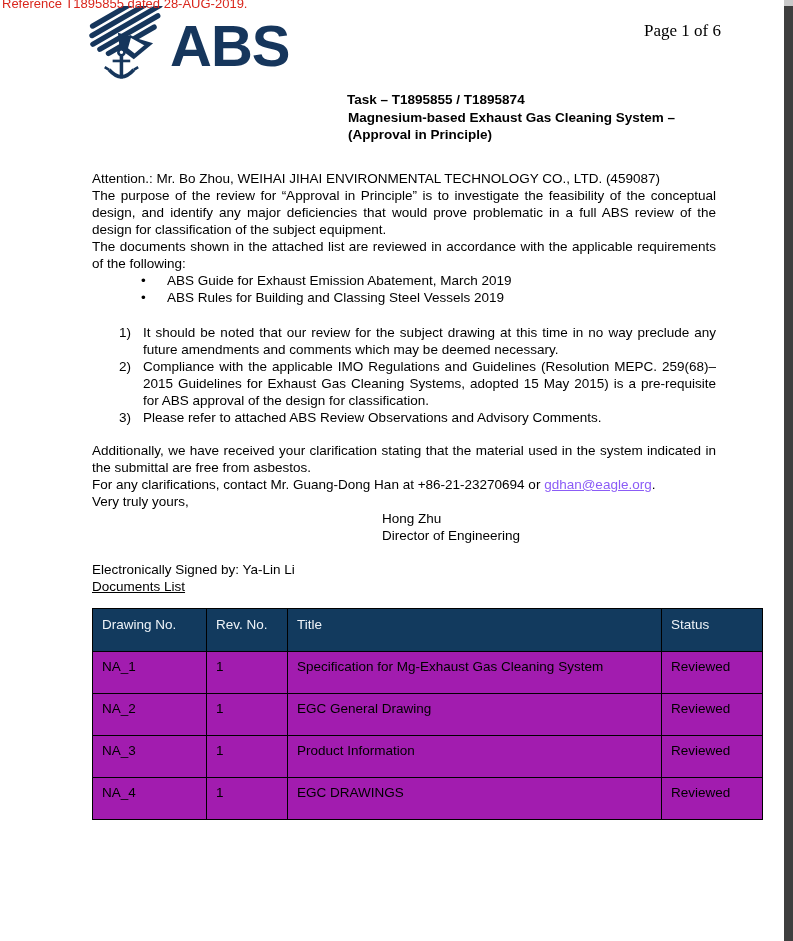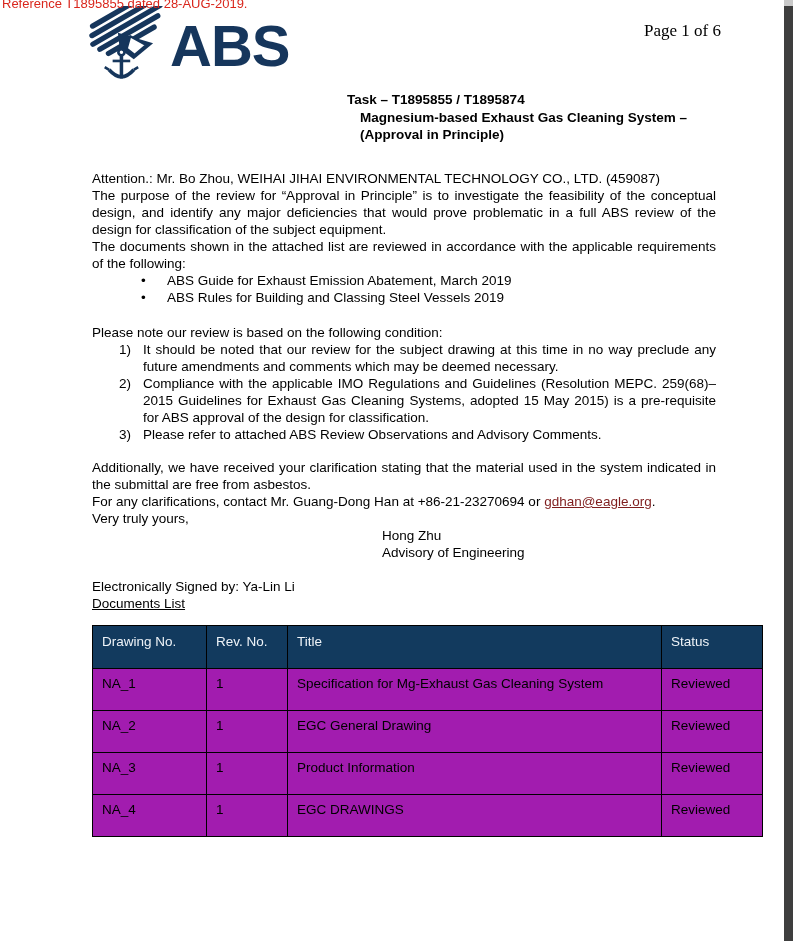--- a/index.html
+++ b/index.html
@@ -28,38 +28,38 @@
     margin-left:-6px;line-height:80px;
   }
   .page-num{
     position:absolute;right:72px;top:21px;
     font-family:"Liberation Serif",serif;font-size:17px;
   }
   .task-block{
     position:absolute;left:347px;top:91px;
     font-size:13.5px;font-weight:bold;line-height:17.5px;
   }
-  .task-block .ind{margin-left:13px;}
+  .task-block .ind{margin-left:1px;}
   .hl{background:#c8c8c8;}
   .content{
     position:absolute;left:92px;top:170px;width:624px;
     font-size:13.5px;line-height:17px;
   }
   .content p{margin:0;}
   .just{text-align:justify;}
   .mb-attn{margin-bottom:18px;}
   .mb17{margin-bottom:17px;}
   .mb18{margin-bottom:18px;}
   .mb15{margin-bottom:15px;}
   .mb16{margin-bottom:16px;}
   .bullet-item{position:relative;padding-left:75px;}
   .bullet-item .dot{position:absolute;left:49px;top:0;}
   .num-item{position:relative;padding-left:51px;}
   .num-item .num{position:absolute;left:27px;top:0;}
-  .email-link{color:#7f1d1d;text-decoration:underline;cursor:pointer;}
+  .email-link{color:#8b5cf6;text-decoration:underline;cursor:pointer;}
   .signoff{margin-left:290px;}
   .esign{margin-left:290px;margin-bottom:53px;}
   .docs-heading{text-decoration:underline;margin-bottom:13px;}
   table.docs{
     border-collapse:collapse;width:630px;table-layout:fixed;
     font-size:13.5px;
   }
   table.docs th,table.docs td{
     border:1px solid #000;padding:0 0 12px 9px;text-align:left;
     overflow:hidden;white-space:nowrap;font-weight:normal;
@@ -125,21 +125,20 @@
     <div class="bullet-item">
       <span class="dot">•</span>
       <span>ABS Guide for Exhaust Emission Abatement, March 2019</span>
     </div>
     <div class="bullet-item">
       <span class="dot">•</span>
       <span>ABS Rules for Building and Classing Steel Vessels 2019</span>
     </div>
   </div>
 
-  <p class="mb15">Please note our review is based on the following condition:</p>
 
   <div class="mb16">
     <div class="num-item just">
       <span class="num">1)</span>
       <span>It should be noted that our review for the subject drawing at this time in no way preclude any future amendments and comments which may be deemed necessary.</span>
     </div>
     <div class="num-item just">
       <span class="num">2)</span>
       <span>Compliance with the applicable IMO Regulations and Guidelines (Resolution MEPC. 259(68)– 2015 Guidelines for Exhaust Gas Cleaning Systems, adopted 15 May 2015) is a pre-requisite for ABS approval of the design for classification.</span>
     </div>
@@ -150,21 +149,21 @@
   </div>
 
   <p class="just mb17">Additionally, we have received your clarification stating that the material used in the system indicated in the submittal are free from asbestos.</p>
 
   <p class="mb17"><span>For any clarifications, contact Mr. Guang-Dong Han at +86-21-23270694 or </span><a class="email-link">gdhan@eagle.org</a><span>.</span></p>
 
   <p class="signoff mb16">Very truly yours,</p>
 
   <div class="signoff mb17">
     <div>Hong Zhu</div>
-    <div>Advisory of Engineering</div>
+    <div>Director of Engineering</div>
   </div>
 
   <p class="esign">Electronically Signed by: Ya-Lin Li</p>
 
   <div class="docs-heading">Documents List</div>
 
   <table class="docs">
     <thead>
       <tr>
         <th class="col-drawing">Drawing No.</th>

